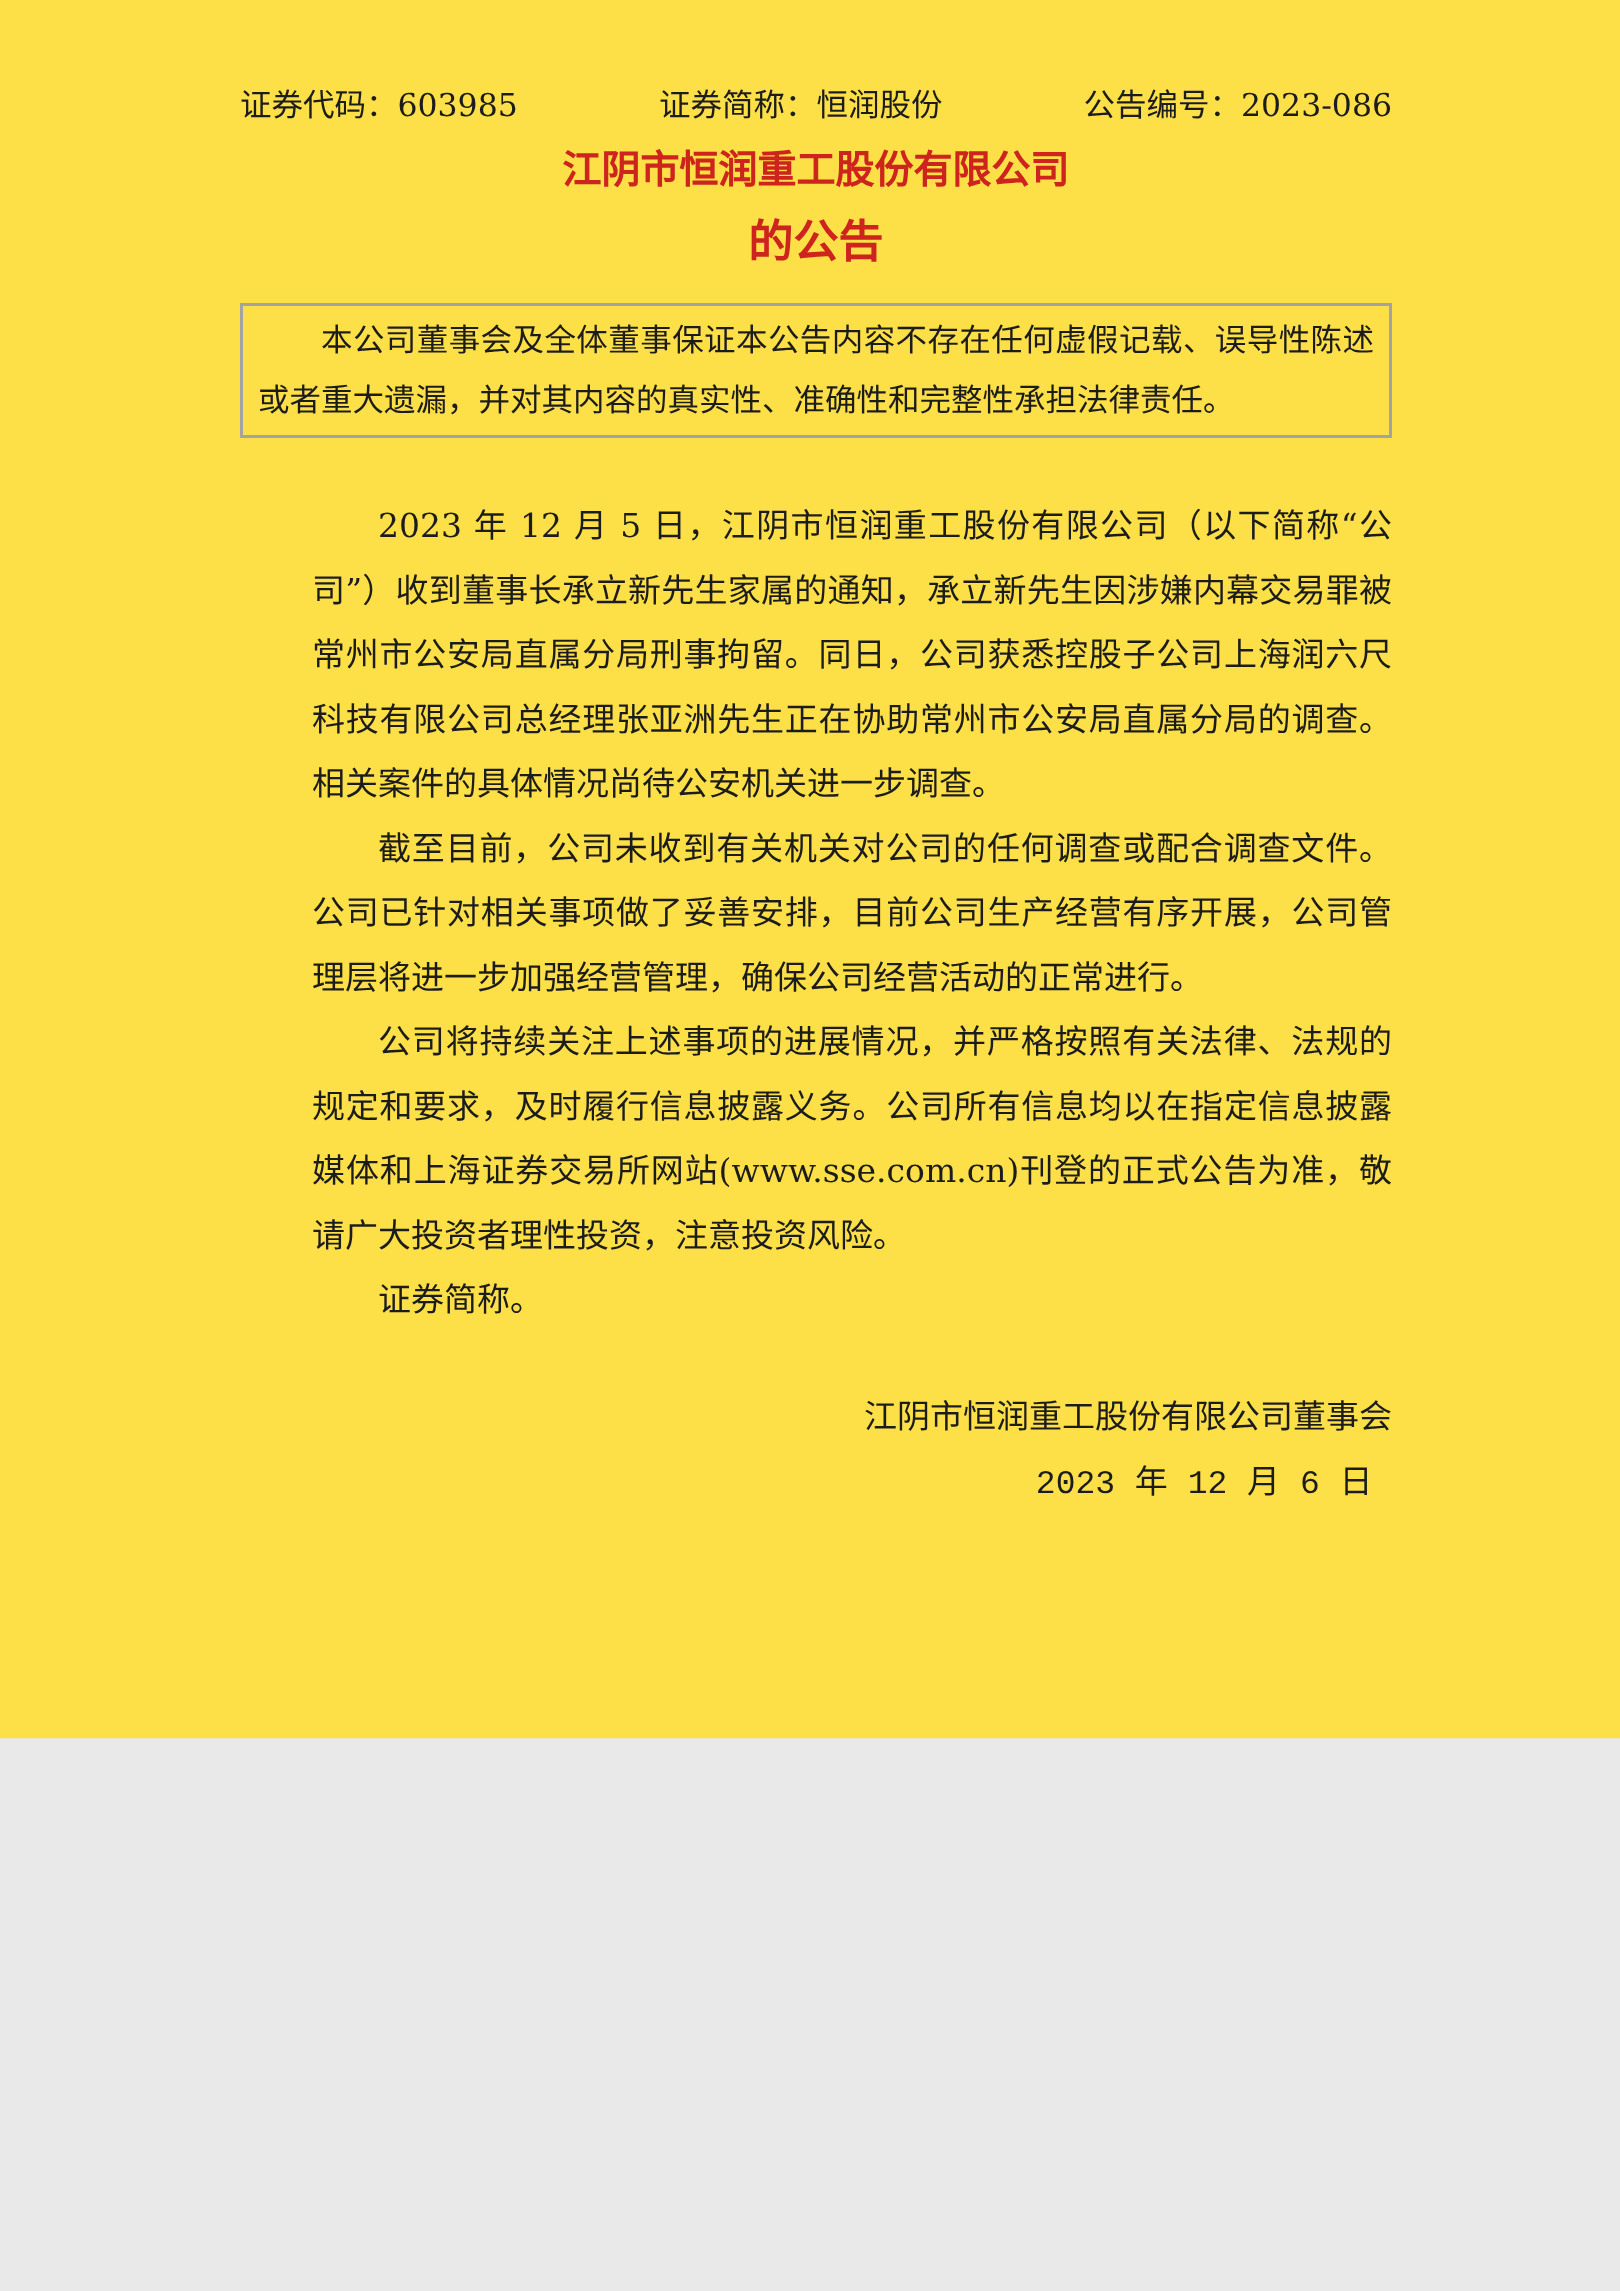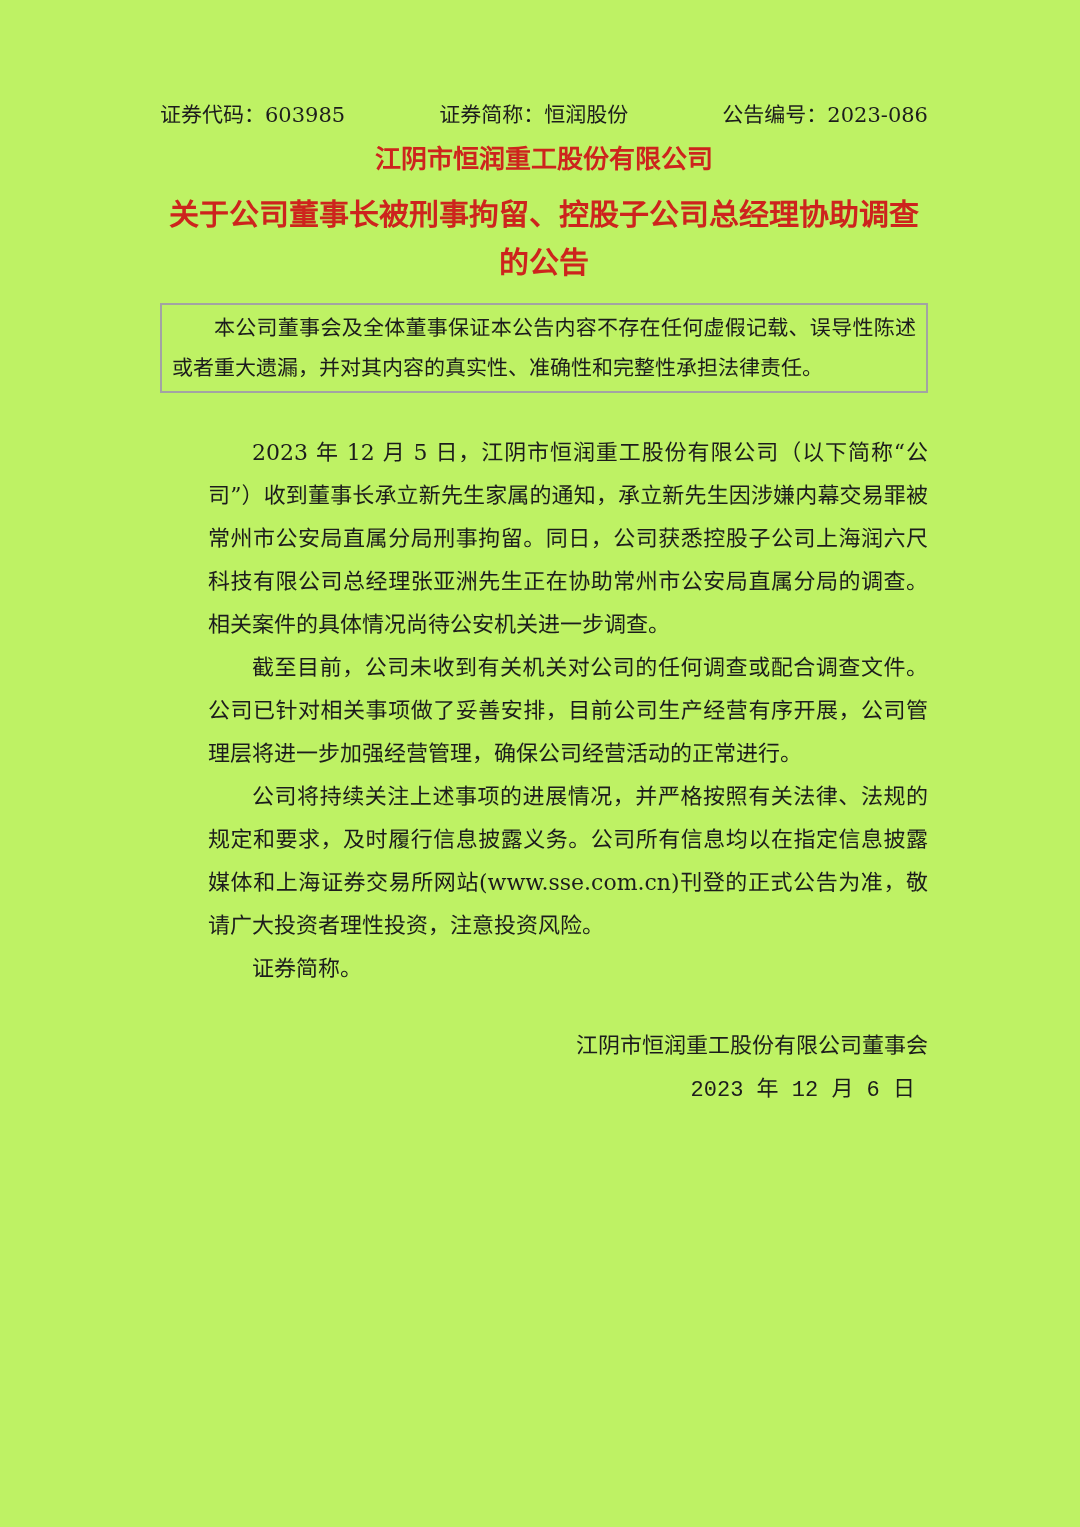--- a/index.html
+++ b/index.html
@@ -2,25 +2,25 @@
 <html lang="zh-CN" style="--accent: #cd241d;"><head>
 <meta charset="utf-8">
 <style>
   :root{
     --accent:#cd241d;
     --ink:#1c1c1c;
   }
   html,body{margin:0;padding:0;background:#e9e9e9;}
   .page{
     position:relative;
-    width:1080px;height:1527px;
+    width:1080px;height:1159px;
     margin:0 auto;
-    background:#bef264;
+    background:#fde047;
     box-sizing:border-box;
-    padding:102px 152px 0 160px;
+    padding:57px 152px 0 160px;
     font-family:"DejaVu Serif","Liberation Serif",serif;
     color:var(--ink);
     overflow:hidden;
   }
   .meta-row{
     display:flex;
     justify-content:space-between;
     align-items:baseline;
     font-size:21px;
     line-height:26px;
@@ -82,21 +82,20 @@
 
   <div class="meta-row">
     <span>证券代码：603985</span>
     <span>证券简称：恒润股份</span>
     <span>公告编号：2023-086</span>
   </div>
 
   <h1 class="company-title">江阴市恒润重工股份有限公司</h1>
 
   <h2 class="subject-title">
-    <span class="subject-line-1">关于公司董事长被刑事拘留、控股子公司总经理协助调查</span>
     <span class="subject-line-2">的公告</span>
   </h2>
 
   <div class="disclaimer-box">
     <p>本公司董事会及全体董事保证本公告内容不存在任何虚假记载、误导性陈述或者重大遗漏，并对其内容的真实性、准确性和完整性承担法律责任。</p>
   </div>
 
   <div class="body-text">
     <p>2023 年 12 月 5 日，江阴市恒润重工股份有限公司（以下简称“公司”）收到董事长承立新先生家属的通知，承立新先生因涉嫌内幕交易罪被常州市公安局直属分局刑事拘留。同日，公司获悉控股子公司上海润六尺科技有限公司总经理张亚洲先生正在协助常州市公安局直属分局的调查。相关案件的具体情况尚待公安机关进一步调查。</p>
     <p>截至目前，公司未收到有关机关对公司的任何调查或配合调查文件。公司已针对相关事项做了妥善安排，目前公司生产经营有序开展，公司管理层将进一步加强经营管理，确保公司经营活动的正常进行。</p>

